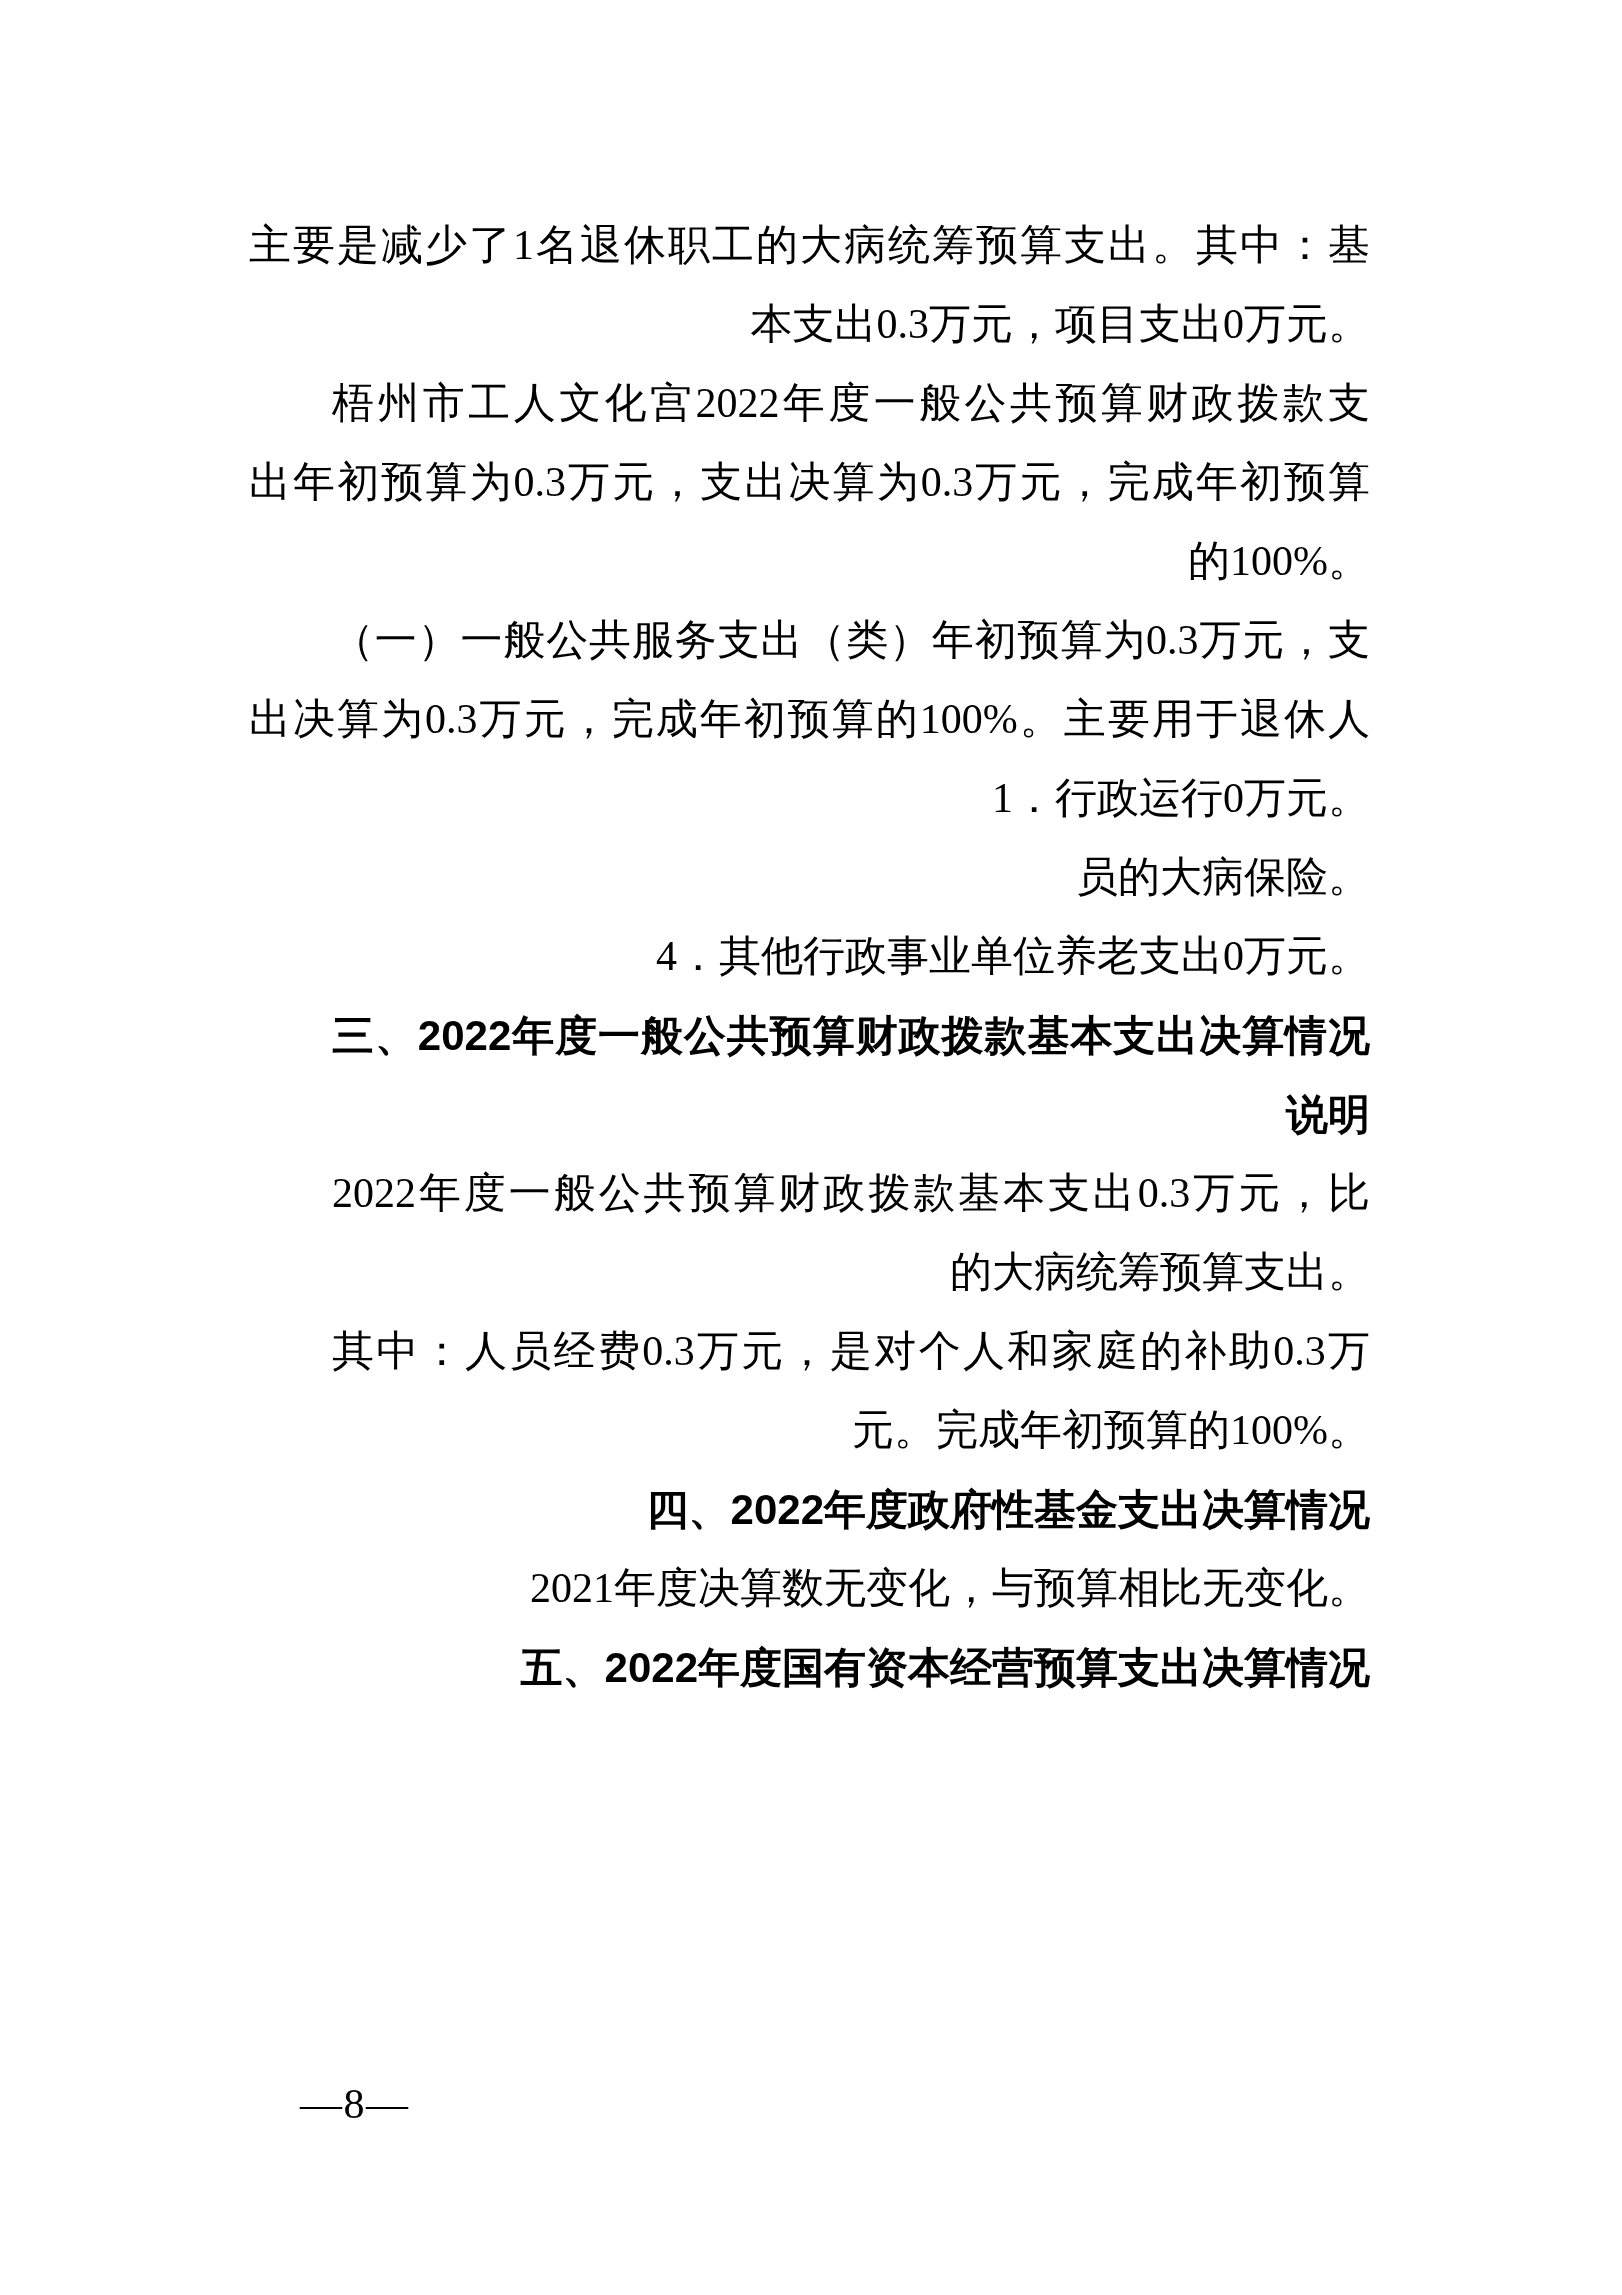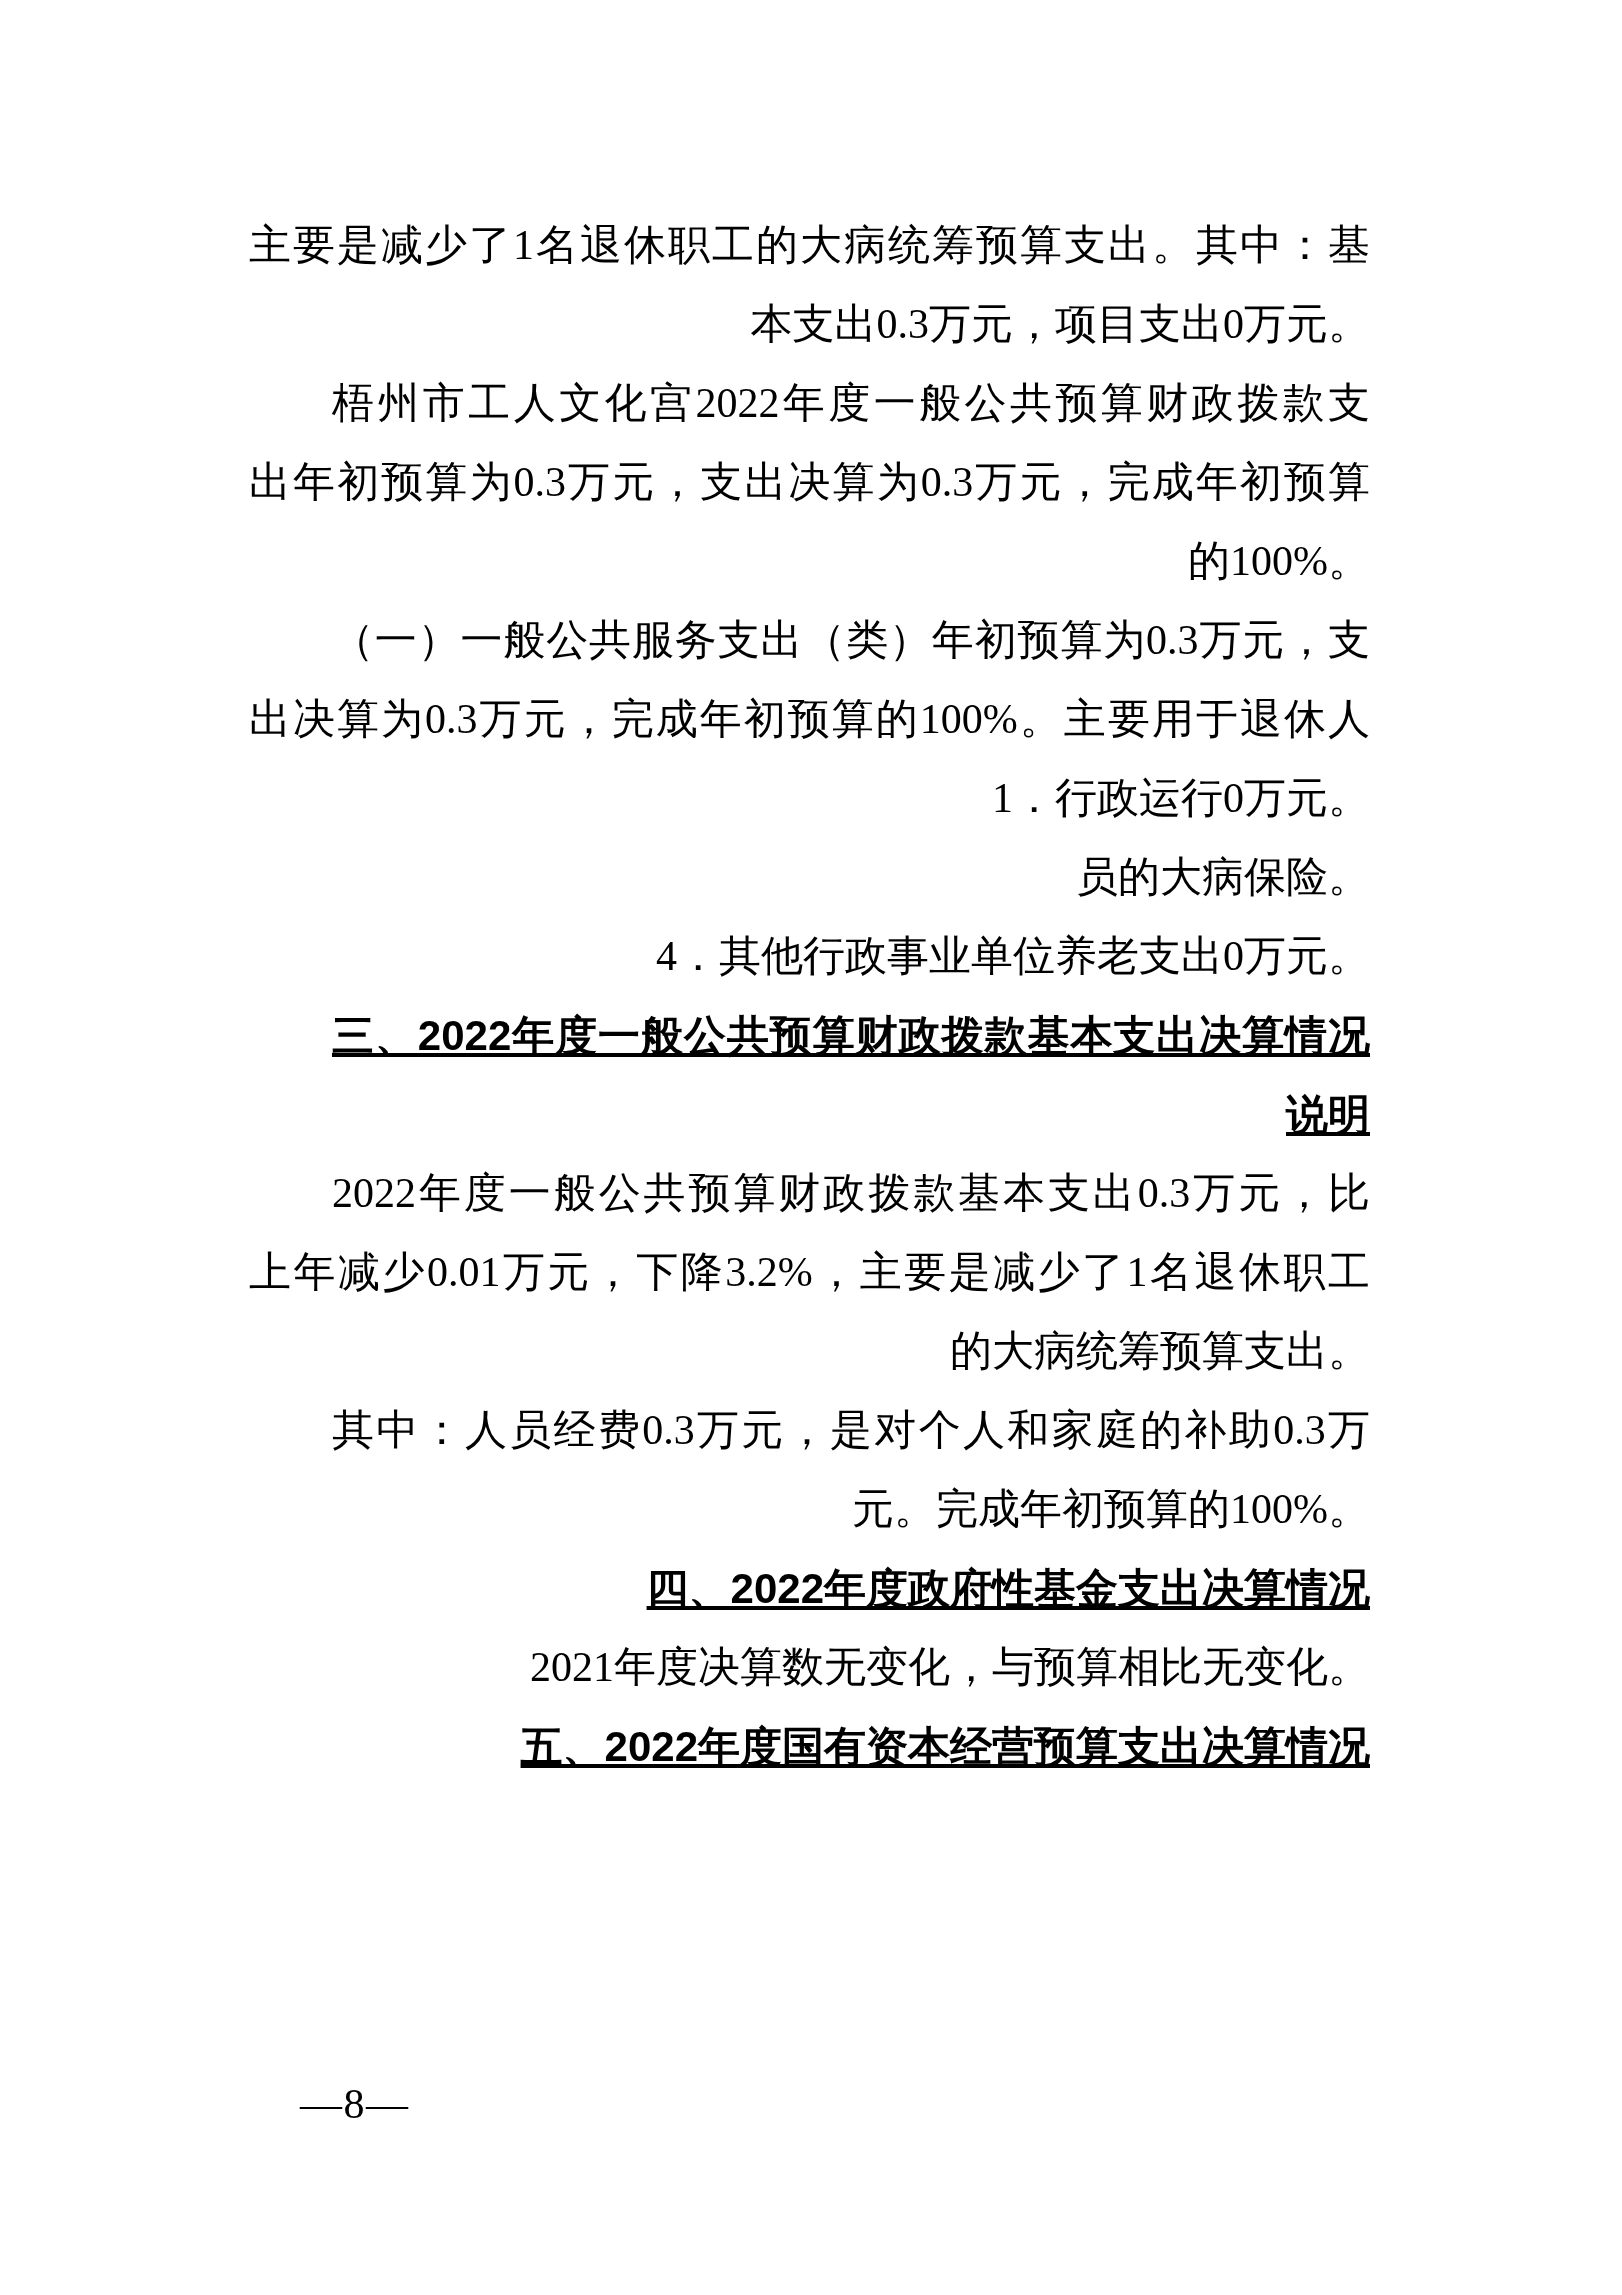--- a/index.html
+++ b/index.html
@@ -38,21 +38,20 @@
   .line.indent {
     text-indent: 83px;
   }
   .line.fill {
     text-align: justify;
     text-align-last: justify;
   }
   .line.heading {
     font-family: "Liberation Sans", "DejaVu Sans", sans-serif;
     font-weight: 700;
-    text-decoration: underline;
   }
   .footer {
     position: absolute;
     left: 300px;
     top: 2082px;
     font-size: 42px;
     line-height: 45px;
     font-family: "Liberation Serif", "DejaVu Serif", serif;
     letter-spacing: 1.5px;
   }
@@ -68,21 +67,20 @@
     <div class="line fill">出年初预算为0.3万元，支出决算为0.3万元，完成年初预算</div>
     <div class="line">的100%。</div>
     <div class="line indent fill">（一）一般公共服务支出（类）年初预算为0.3万元，支</div>
     <div class="line fill">出决算为0.3万元，完成年初预算的100%。主要用于退休人</div>
     <div class="line indent">1．行政运行0万元。</div>
     <div class="line">员的大病保险。</div>
     <div class="line indent">4．其他行政事业单位养老支出0万元。</div>
     <div class="line indent fill heading">三、2022年度一般公共预算财政拨款基本支出决算情况</div>
     <div class="line heading">说明</div>
     <div class="line indent fill">2022年度一般公共预算财政拨款基本支出0.3万元，比</div>
-    <div class="line fill">上年减少0.01万元，下降3.2%，主要是减少了1名退休职工</div>
     <div class="line">的大病统筹预算支出。</div>
     <div class="line indent fill">其中：人员经费0.3万元，是对个人和家庭的补助0.3万</div>
     <div class="line">元。完成年初预算的100%。</div>
     <div class="line indent heading">四、2022年度政府性基金支出决算情况</div>
     <div class="line">2021年度决算数无变化，与预算相比无变化。</div>
     <div class="line indent heading">五、2022年度国有资本经营预算支出决算情况</div>
   </div>
 
   <div class="footer">—8—</div>
 </div>

